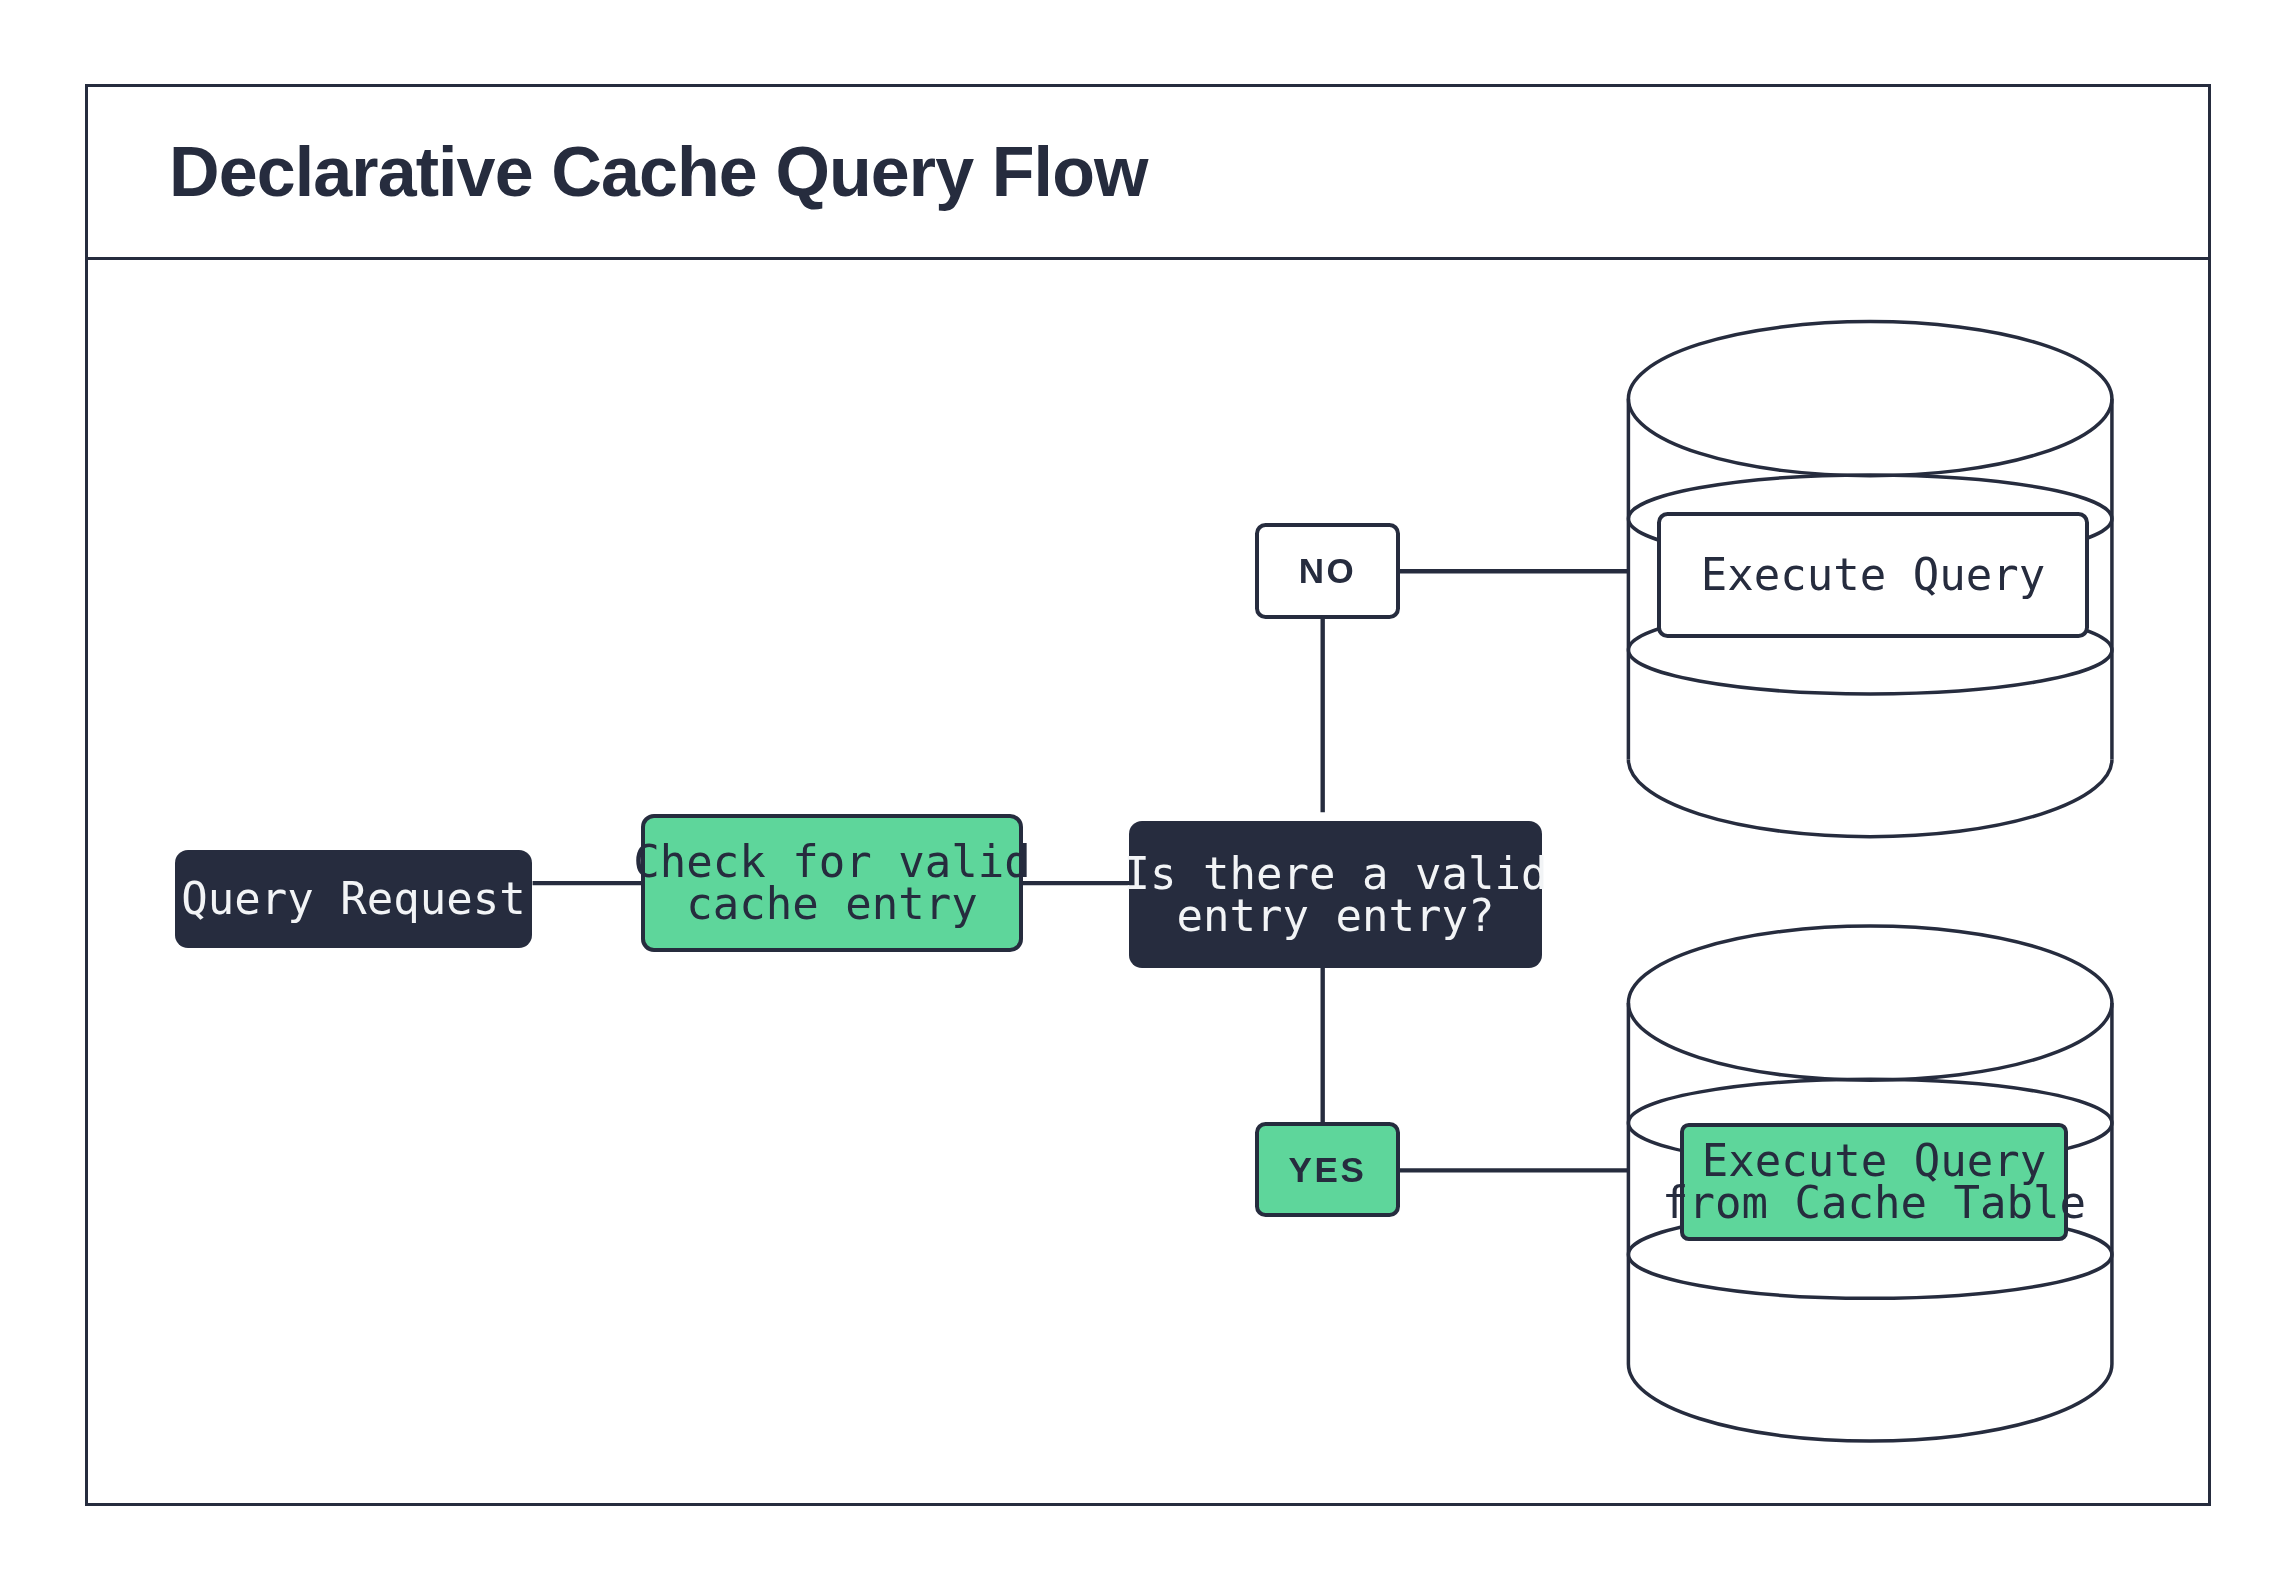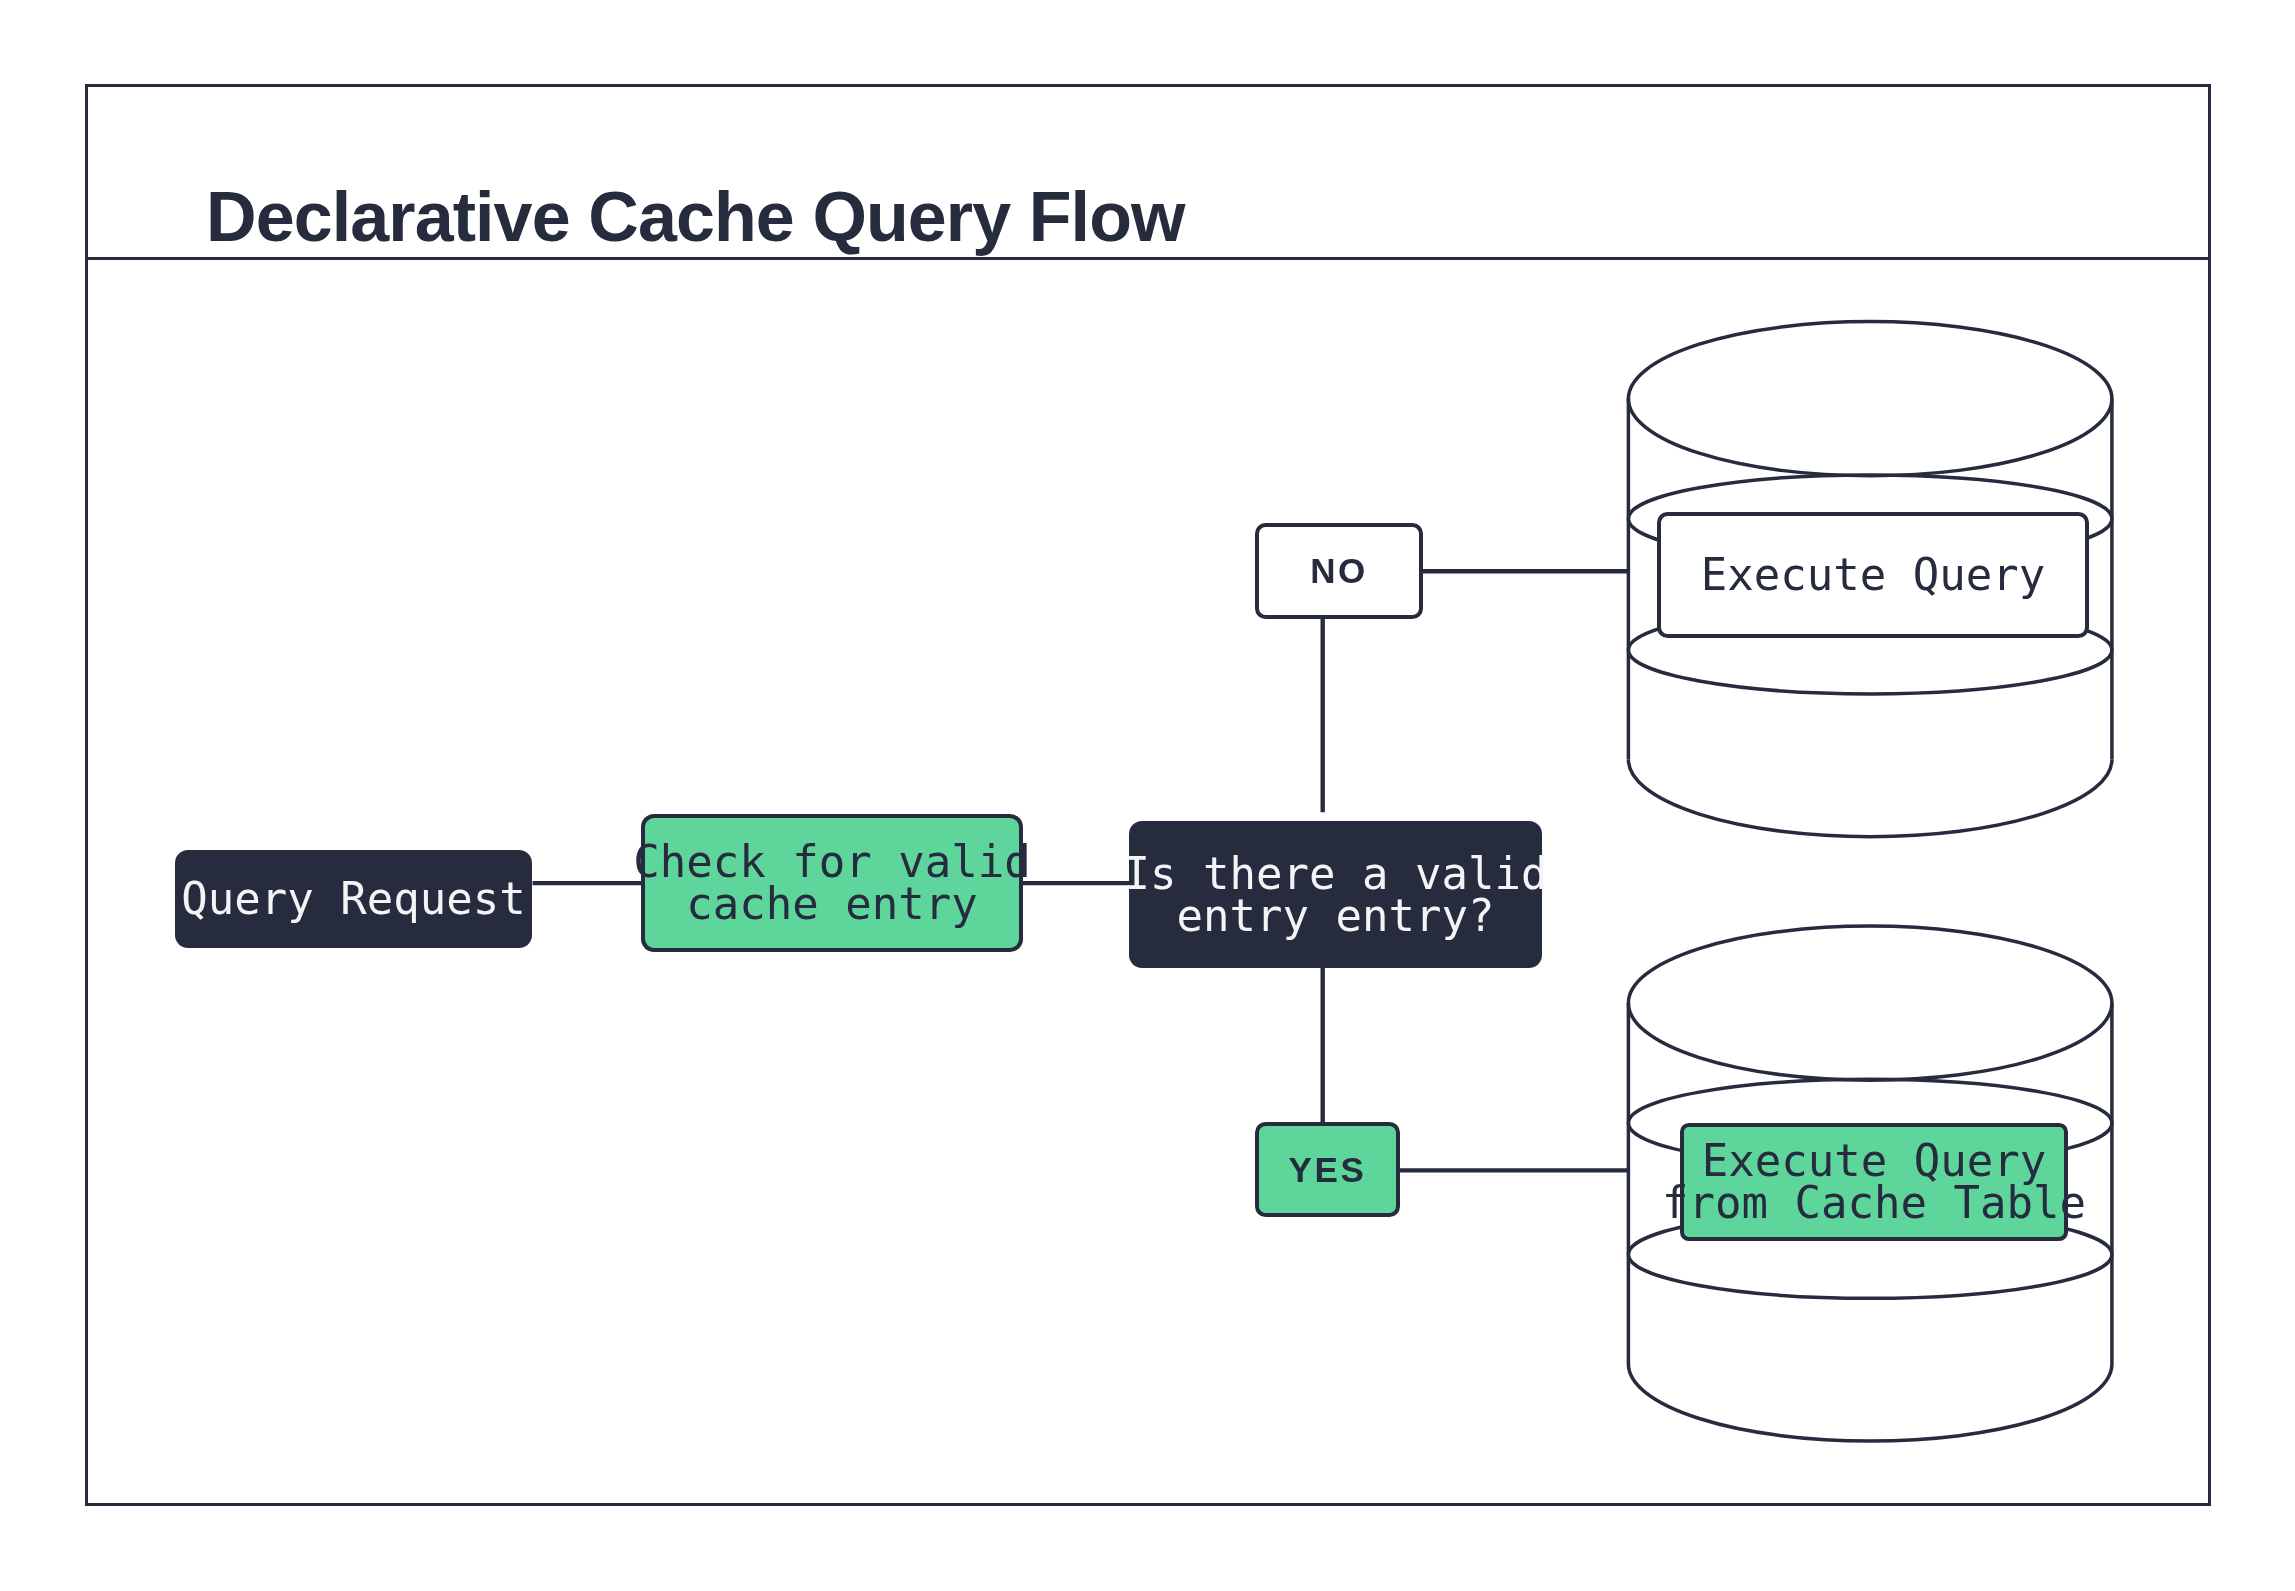--- a/index.html
+++ b/index.html
@@ -13,22 +13,22 @@
   .frame {
     position: absolute; left: 85px; top: 84px;
     width: 2126px; height: 1422px;
     border: 3.5px solid #262c3e;
     background: #ffffff;
   }
   .header {
     position: absolute; left: 0; top: 0; right: 0;
     height: 173px;
     border-bottom: 3.5px solid #262c3e;
-    display: flex; align-items: flex-end;
-    padding-left: 118px;
+    display: flex; align-items: center;
+    padding-left: 81px;
   }
   .title {
     font-family: "Liberation Sans", sans-serif;
     font-weight: 700;
     font-size: 70px;
     letter-spacing: -0.9px;
     color: #262c3e;
   }
   svg.wires { position: absolute; left: 0; top: 0; }
   .node {
@@ -44,21 +44,21 @@
   .node-green { background: #5ed69b; border: 4.4px solid #262c3e; color: #262c3e; }
   .node-white { background: #ffffff; border: 4.4px solid #262c3e; color: #262c3e; }
   .branch {
     font-family: "Liberation Sans", sans-serif;
     font-weight: 700; font-size: 35px; letter-spacing: 2.6px;
     border-radius: 10.5px;
   }
   #node-query-request  { left: 175px;  top: 834px;  width: 357px; height: 98px; margin-top: 16px; }
   #node-check-cache    { left: 641px;  top: 814px;  width: 382px; height: 138px; }
   #node-decision       { left: 1129px; top: 808px;  width: 413px; height: 147px; margin-top: 13px; }
-  #node-no             { left: 1255px; top: 523px;  width: 168px; height: 96px; }
+  #node-no             { left: 1255px; top: 523px;  width: 145px; height: 96px; }
   #node-yes            { left: 1255px; top: 1122px; width: 145px; height: 95px; }
   #node-exec-source    { left: 1657px; top: 512px;  width: 432px; height: 126px; border-radius: 10.5px; }
   #node-exec-cache     { left: 1680px; top: 1123px; width: 388px; height: 118px; border-radius: 8.8px; }
 </style>
 </head>
 <body>
 
 <div class="frame">
   <div class="header">
     <div class="title">Declarative Cache Query Flow</div>

